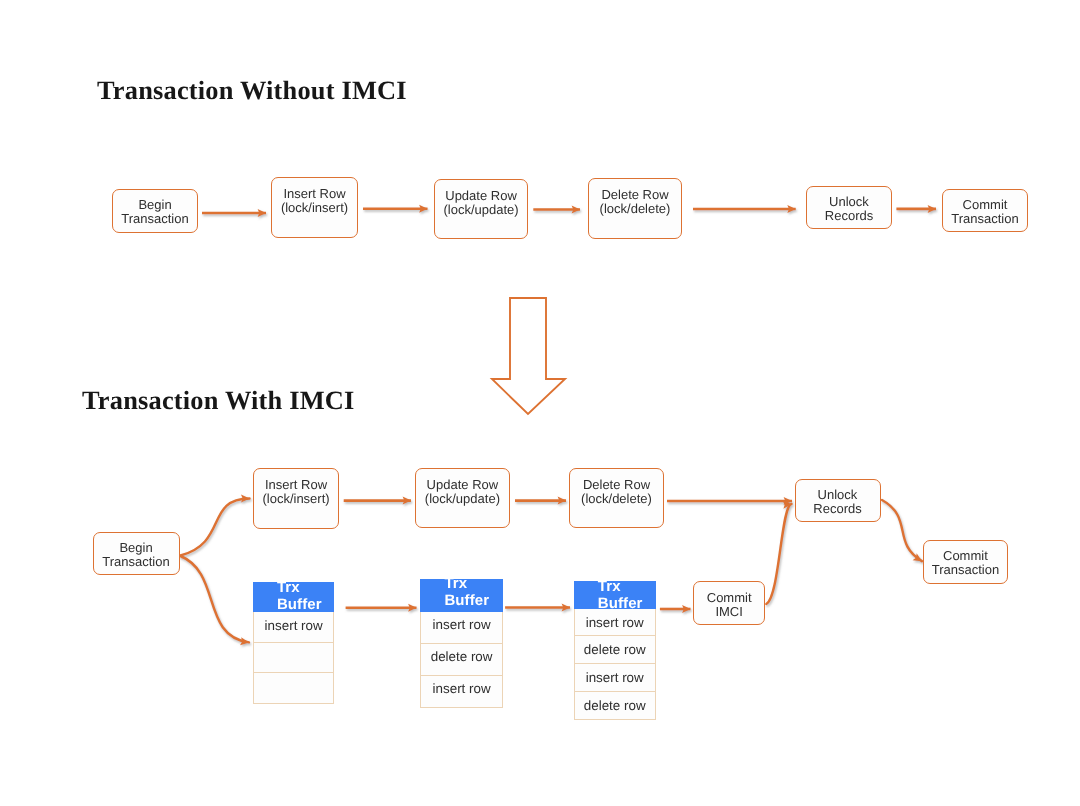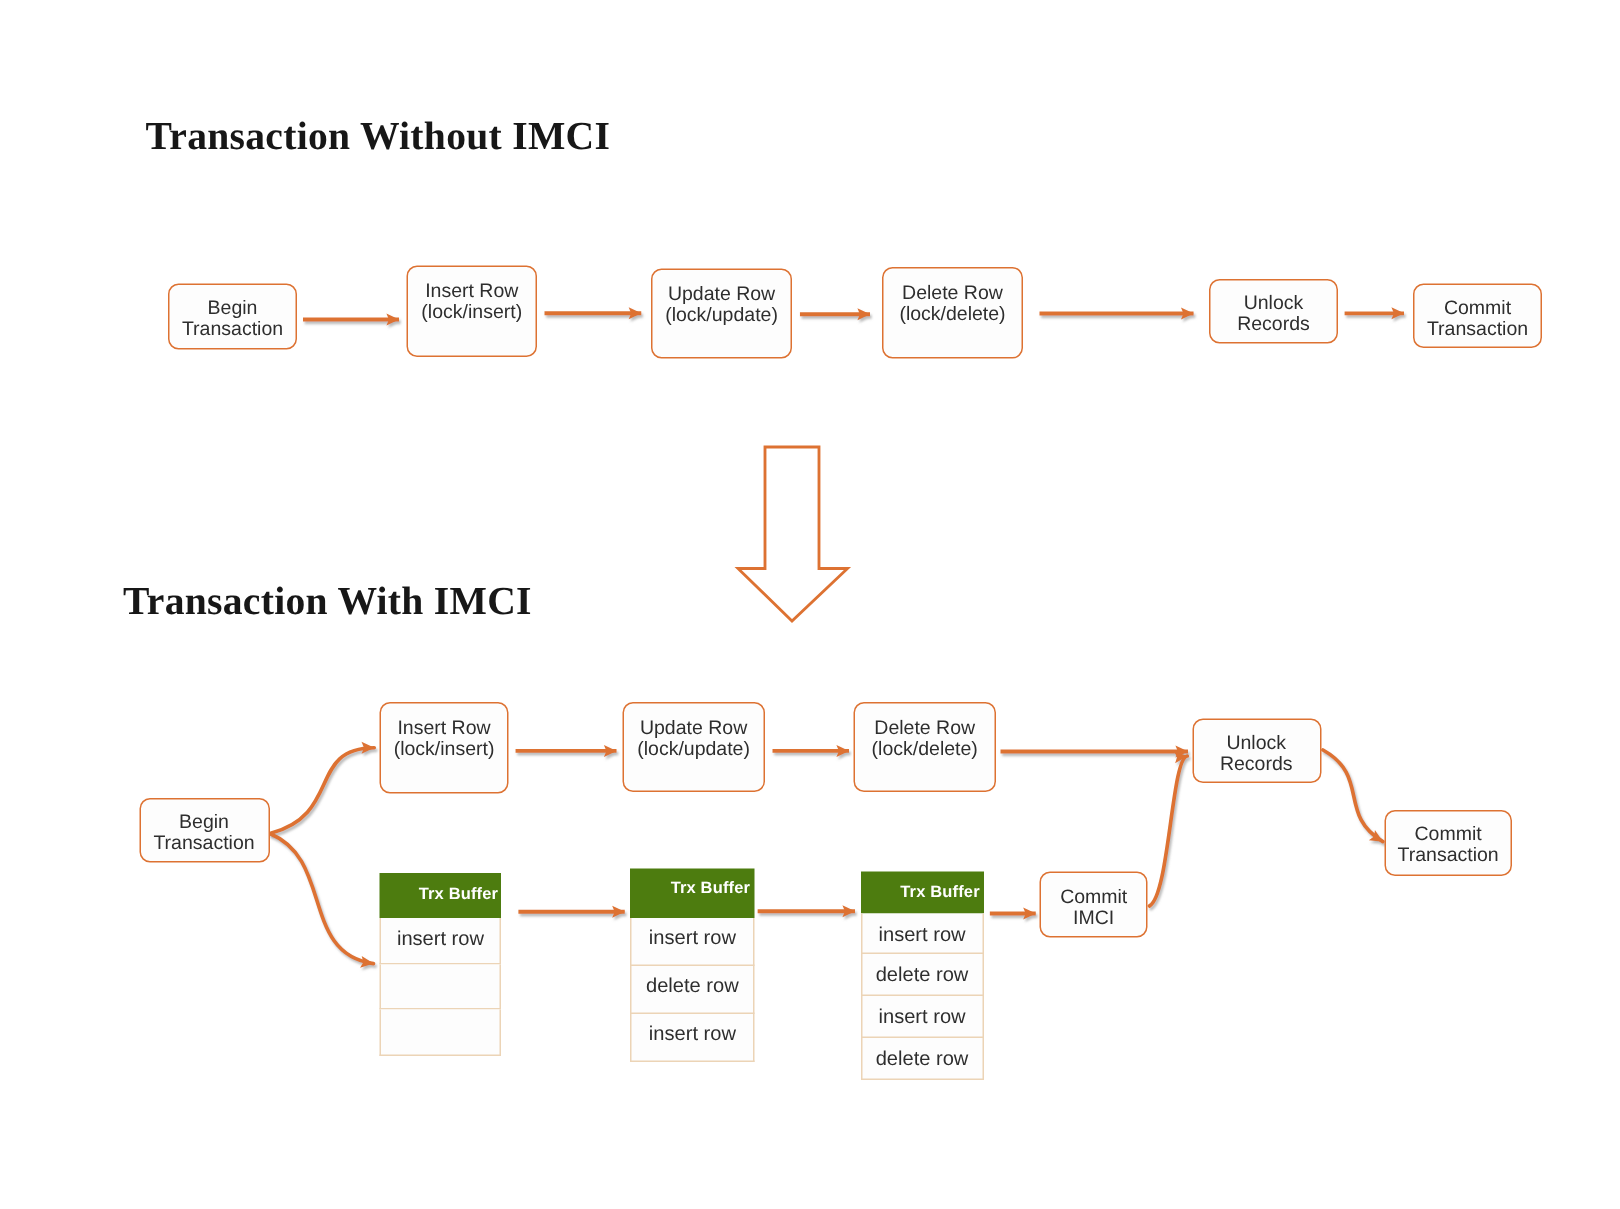--- a/index.html
+++ b/index.html
@@ -12,22 +12,22 @@
          color:#171717;white-space:nowrap;letter-spacing:.2px;}
   .node{position:absolute;box-sizing:border-box;border:1.9px solid #dd7232;
         border-radius:7px;background:#fdfdfd;display:flex;align-items:center;
         justify-content:center;text-align:center;color:#2e2e2e;
         font-size:13px;line-height:14.2px;white-space:pre-line;}
   .node.topalign{align-items:flex-start;}
   .node .nlabel{display:block;white-space:pre-line;text-align:center;}
   svg.layer{position:absolute;left:0;top:0;width:1080px;height:806px;overflow:visible;
             pointer-events:none;}
   .tbl{position:absolute;box-sizing:border-box;}
-  .tbl .hd{box-sizing:border-box;background:#4d7c0f;color:#ffffff;font-weight:bold;
-           font-size:11px;display:flex;align-items:center;justify-content:center;
+  .tbl .hd{box-sizing:border-box;background:#3b82f6;color:#ffffff;font-weight:bold;
+           font-size:15px;display:flex;align-items:center;justify-content:center;
            letter-spacing:.1px;padding-bottom:3px;padding-left:24px;}
   .tbl .cell{box-sizing:border-box;border:1px solid #ecd4b6;border-top:none;
              background:#fdfdfd;color:#2e2e2e;font-size:13.4px;
              display:flex;align-items:center;justify-content:center;
              padding-bottom:3px;}
 </style>
 </head>
 <body>
 
 <div id="stage">

